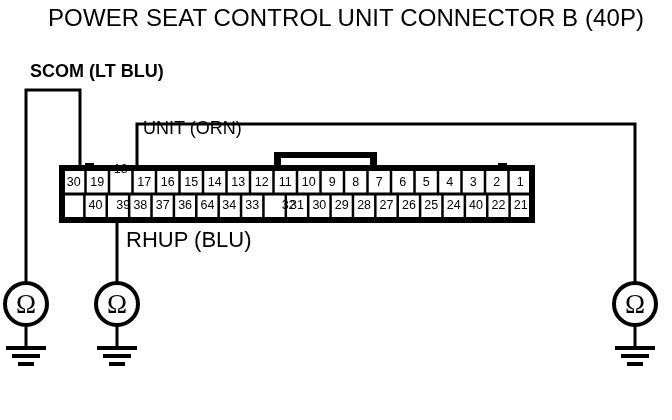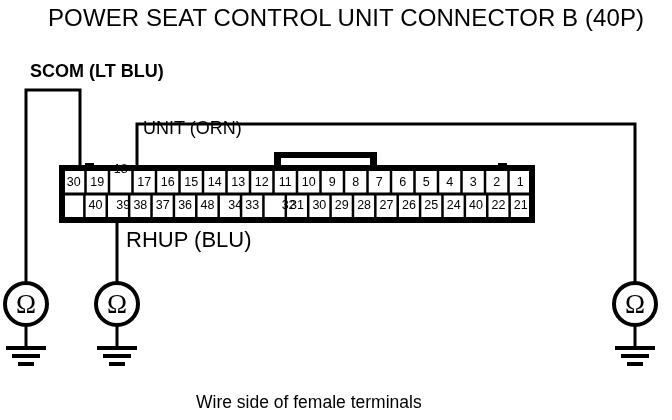--- a/index.html
+++ b/index.html
@@ -157,31 +157,30 @@
       <div class="pin-label" style="left: 485px; top: 171px; width: 23.5px; height: 23px;">2</div>
       <div class="pin-label" style="left: 508.5px; top: 171px; width: 23.5px; height: 23px;">1</div>
     </div>
   <div id="bottom-row">
       <div class="pin-label" style="left: 62px; top: 194px; width: 22.381px; height: 23px;"></div>
       <div class="pin-label" style="left: 84.381px; top: 194px; width: 22.381px; height: 23px;">40</div>
       <div class="pin-label" style="left: 106.762px; top: 194px; width: 33px; height: 23px;">39</div>
       <div class="pin-label" style="left: 129.143px; top: 194px; width: 22.381px; height: 23px;">38</div>
       <div class="pin-label" style="left: 151.524px; top: 194px; width: 22.381px; height: 23px;">37</div>
       <div class="pin-label" style="left: 173.905px; top: 194px; width: 22.381px; height: 23px;">36</div>
-      <div class="pin-label" style="left: 196.286px; top: 194px; width: 22.381px; height: 23px;">48</div>
-      <div class="pin-label" style="left: 224px; top: 194px; width: 22.381px; height: 23px;">34</div>
+      <div class="pin-label" style="left: 196.286px; top: 194px; width: 22.381px; height: 23px;">64</div>
+      <div class="pin-label" style="left: 218px; top: 194px; width: 22.381px; height: 23px;">34</div>
       <div class="pin-label" style="left: 241.048px; top: 194px; width: 22.381px; height: 23px;">33</div>
       <div class="pin-label" style="left: 263.429px; top: 194px; width: 22.381px; height: 23px; margin-left: 14px;">32</div>
       <div class="pin-label" style="left: 285.81px; top: 194px; width: 22.381px; height: 23px;">31</div>
       <div class="pin-label" style="left: 308.19px; top: 194px; width: 22.381px; height: 23px;">30</div>
       <div class="pin-label" style="left: 330.571px; top: 194px; width: 22.381px; height: 23px; text-align: center;">29</div>
       <div class="pin-label" style="left: 352.952px; top: 194px; width: 22.381px; height: 23px;">28</div>
       <div class="pin-label" style="left: 375.333px; top: 194px; width: 22.381px; height: 23px;">27</div>
       <div class="pin-label" style="left: 397.714px; top: 194px; width: 22.381px; height: 23px;">26</div>
       <div class="pin-label" style="left: 420.095px; top: 194px; width: 22.381px; height: 23px;">25</div>
       <div class="pin-label" style="left: 442.476px; top: 194px; width: 22.381px; height: 23px;">24</div>
       <div class="pin-label" style="left: 464.857px; top: 194px; width: 22.381px; height: 23px;">40</div>
       <div class="pin-label" style="left: 487.238px; top: 194px; width: 22.381px; height: 23px;">22</div>
       <div class="pin-label" style="left: 509.619px; top: 194px; width: 22.381px; height: 23px;">21</div>
     </div>
 
-  <div class="txt" id="caption">Wire side of female terminals</div>
 </div>
 
 </body></html>

